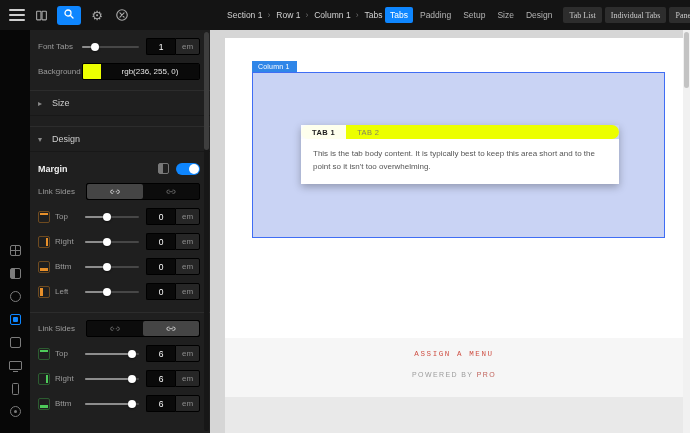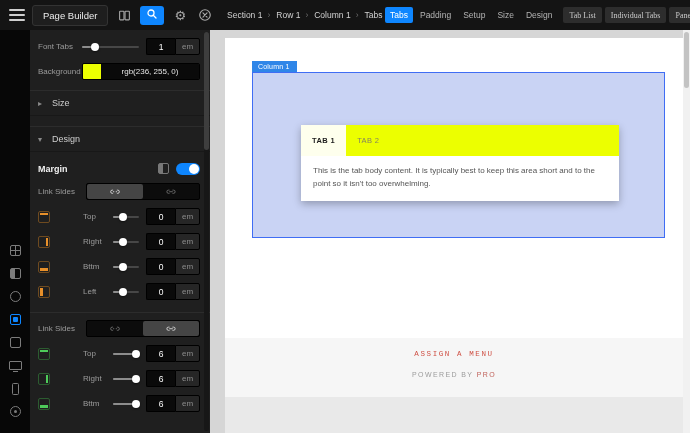--- a/index.html
+++ b/index.html
@@ -42,21 +42,21 @@
   .ic-active::after { content:""; position:absolute; inset:2px; background:#0e86ff; border-radius:1px; }
   .ic-monitor { width:13px; height:9px; border:1.3px solid #7c7c7c; border-radius:1px; position:relative; }
   .ic-monitor::after { content:""; position:absolute; left:3px; right:3px; bottom:-3px; height:1.5px; background:#7c7c7c; }
   .ic-phone { width:7px; height:12px; border:1.3px solid #7c7c7c; border-radius:1.5px; }
   .ic-dot::after { content:""; position:absolute; inset:3px; border-radius:50%; background:#7c7c7c; }
 
   
   .sidebar { position:absolute; left:30px; top:30px; width:180px; height:403px; background:#1f1f1f; overflow:hidden; }
   .ctl-row { display:flex; align-items:center; height:17px; margin:8px 10px 0 8px; }
   .ctl-label { width:44px; flex:0 0 auto; font-size:8px; color:#9b9b9b; }
-  .ctl-label.short { width:30px;margin-left:28px; }
+  .ctl-label.short { width:30px; }
   .side-ico { flex:0 0 auto; width:12px; height:12px; border-radius:2px; margin-right:5px; position:relative; }
   .side-ico.m { border:1px solid #6e4a1f; color:#e8902a; }
   .side-ico.p { border:1px solid #2c5c30; color:#4ecb5a; }
   .side-ico::after { content:""; position:absolute; background:currentColor; }
   .side-ico.t::after { left:1px; right:1px; top:1px; height:2.5px; }
   .side-ico.r::after { top:1px; bottom:1px; right:1px; width:2.5px; }
   .side-ico.b::after { left:1px; right:1px; bottom:1px; height:2.5px; }
   .side-ico.l::after { top:1px; bottom:1px; left:1px; width:2.5px; }
   .slider { position:relative; flex:1 1 auto; height:16px; margin-right:7px; cursor:pointer; }
   .slider .track { position:absolute; left:0; right:0; top:7px; height:2px; background:#474747; border-radius:1px; }
@@ -93,21 +93,21 @@
   .sb-thumb { position:absolute; left:0; top:0; width:5px; height:118px; background:#3e3e3e; border-radius:3px; }
 
   
   .canvas { position:absolute; left:210px; top:30px; width:473px; height:403px; background:#d6d6d6; }
   .page { position:absolute; left:15px; top:8px; right:0; bottom:0; background:#fff; overflow:hidden; }
   .column-sel { position:absolute; left:27px; top:34px; width:413px; height:166px;
                 background:#c9d3f4; border:1px solid #3f6df4; }
   .column-tag { position:absolute; left:-1px; top:-12px; background:#2f86e8; color:#fff;
                 font-size:7px; padding:2px 7px 2px 6px; letter-spacing:.2px; }
   .tabs-widget { position:absolute; left:48px; top:52px; width:318px; box-shadow:0 3px 8px rgba(0,0,0,.28); }
-  .tab-list { display:flex; height:31px; background:#ecff00; align-items:stretch; }
+  .tab-list { display:flex; height:14px; background:#ecff00; align-items:stretch;border-radius:7px; }
   .tab { display:flex; align-items:center; padding:0 11px; font-size:7.5px; letter-spacing:.4px; cursor:pointer; }
   .tab.active { background:rgba(255,255,255,.93); color:#1d1d1d; font-weight:bold; }
   .tab.idle { color:#84845f; }
   .tab-body { background:#fff; color:#555; font-size:8px; line-height:1.65; padding:8px 12px 11px 12px; min-height:30px; }
   .band1 { position:absolute; left:0; right:0; top:300px; height:59px; background:#f6f6f6;
            display:flex; flex-direction:column; align-items:center; }
   .assign { margin-top:12px; color:#cf5044; font-size:7.5px; letter-spacing:1.6px; cursor:pointer;font-family:Liberation Mono, monospace; }
   .powered { margin-top:13px; font-size:7px; letter-spacing:1.4px; color:#9c9c9c; }
   .powered .pro { color:#c0625a; }
   .band2 { position:absolute; left:0; right:0; top:359px; bottom:0; background:#e9e9e9; }
@@ -121,21 +121,20 @@
 
 <div id="app">
 
   <div class="topbar">
     <div class="tb-left">
       <div class="hamburger">
           <span></span>
           <span></span>
           <span></span>
         </div>
-      <button class="pb-btn">Page Builder</button>
       <span class="tb-ic">
         <svg viewBox="0 0 24 24" width="13" height="13">
             <rect x="3" y="4" width="8" height="16" rx="1" fill="none" stroke="#a8a8a8" stroke-width="2"></rect>
             <rect x="13" y="4" width="8" height="16" rx="1" fill="none" stroke="#a8a8a8" stroke-width="2"></rect>
           </svg>
       </span>
       <button class="search-btn">
         <span>
           <svg viewBox="0 0 24 24" width="12" height="12">
               <circle cx="10" cy="10" r="6" fill="none" stroke="#fff" stroke-width="2.6"></circle>

